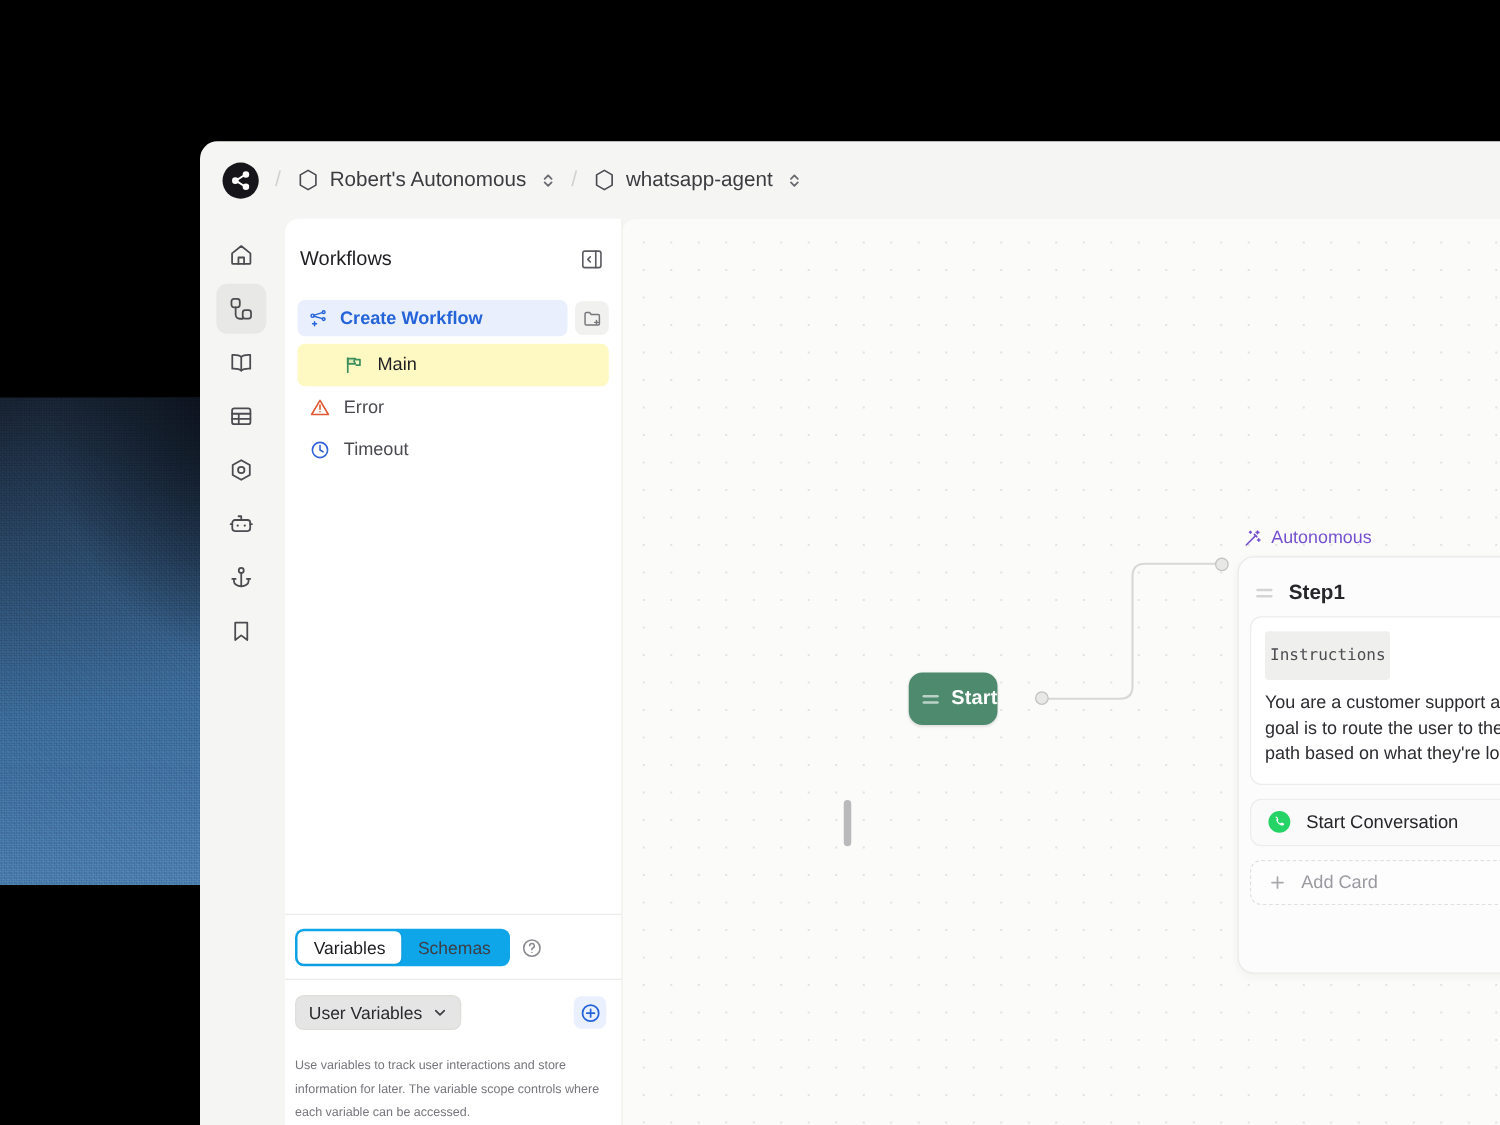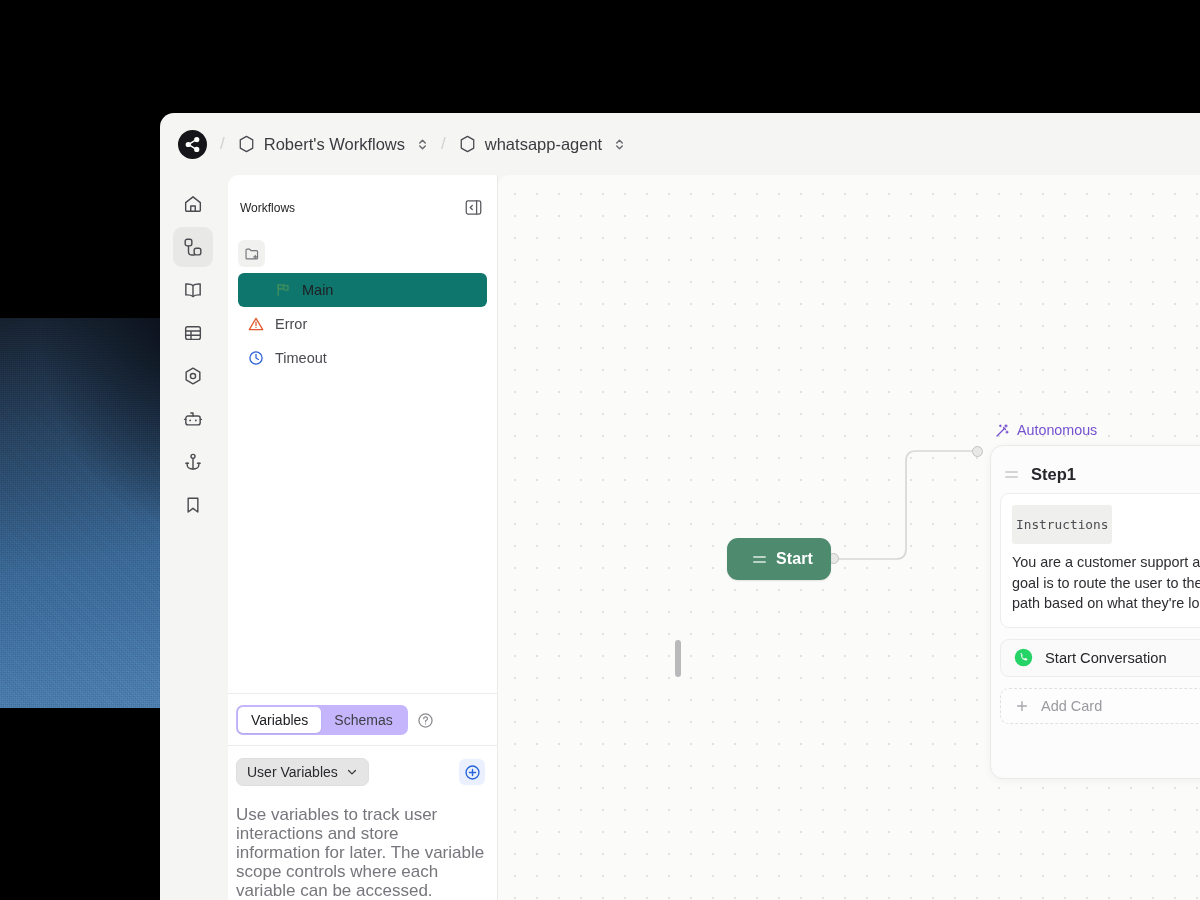--- a/index.html
+++ b/index.html
@@ -93,21 +93,21 @@
     background: #ffffff;
     border-top-left-radius: 11px;
     border-right: 1px solid #eaeae8;
     display: flex; flex-direction: column;
   }
   #panel-head {
     height: 65px; display: flex; align-items: center;
     justify-content: space-between;
     padding: 0 14px 0 12px;
   }
-  #panel-title { font-size: 12px; color: #1f1f23; font-weight: 400; }
+  #panel-title { font-size: 16px; color: #1f1f23; font-weight: 400; }
 
   #panel-body { flex: 1 1 auto; padding: 0 10px; overflow: hidden; }
 
   .create-row { display: flex; align-items: center; gap: 6px; margin-bottom: 6px; }
   #create-workflow {
     flex: 1 1 auto;
     display: flex; align-items: center; gap: 9px;
     height: 29px; padding: 0 9px;
     background: #e9effc; border-radius: 6px;
     color: #2563d9; font-size: 14.5px; font-weight: 600;
@@ -117,32 +117,32 @@
     background: #f1f1ef;
     display: flex; align-items: center; justify-content: center;
     color: #75757a;
   }
 
   .wf-item {
     display: flex; align-items: center; gap: 11px;
     height: 34px; padding: 0 9px; border-radius: 6px;
     font-size: 14.5px; color: #4a4a50;
   }
-  .wf-item.active { background: #0f766e; color: #1f1f23; font-weight: 500; padding-left: 36px; }
+  .wf-item.active { background: #fef9c3; color: #1f1f23; font-weight: 500; padding-left: 36px; }
   .wf-item .ic { flex: 0 0 auto; width: 17px; height: 17px; display:flex; align-items:center; justify-content:center;}
 
   
   #drawer { border-top: 1px solid #ececea; flex: 0 0 auto; }
   #drawer-tabs {
     display: flex; align-items: center; gap: 9px;
     padding: 11px 12px 10px 8px;
     border-bottom: 1px solid #ececea;
   }
   .segmented {
-    display: flex; background: #c4b5fd; border-radius: 7px; padding: 2px;
+    display: flex; background: #0ea5e9; border-radius: 7px; padding: 2px;
   }
   .seg-btn {
     padding: 5px 13px; font-size: 14px; color: #3e3e44; border-radius: 5px;
   }
   .seg-btn.active { background: #ffffff; color: #1c1c20; box-shadow: 0 1px 2px rgba(0,0,0,0.07); }
   #help-icon { color: #8b8b90; display: flex; align-items: center; }
 
   #drawer-body { padding: 12px 12px 0 8px; }
   #scope-row { display: flex; align-items: center; justify-content: space-between; }
   #scope-select {
@@ -151,21 +151,21 @@
     border: 1px solid #dededa; border-radius: 7px;
     background: #e5e5e5; font-size: 14px; color: #2a2a2e;
   }
   #add-variable-btn {
     width: 26px; height: 26px; border-radius: 6px;
     background: #eaf0fd; color: #2563d9;
     display: flex; align-items: center; justify-content: center;
   }
   #drawer-help {
     margin-top: 19px;
-    font-size: 17px; line-height: 19px; color: #76767c;
+    font-size: 10px; line-height: 19px; color: #76767c;
     max-width: 250px;
   }
 
   
   #canvas {
     position: absolute; left: 338px; top: 62px;
     width: calc(100% - 338px); height: calc(100% - 62px);
     background-color: #fbfbfa;
     background-image: radial-gradient(#e2e2de 1.05px, transparent 1.15px);
     background-size: 22px 22px;
@@ -178,25 +178,26 @@
     width: 6px; height: 37px; border-radius: 3px;
     background: #b9b9bb;
   }
 
   
   #edge { position: absolute; left: 0; top: 0; width: 100%; height: 100%; overflow: visible; }
 
   
   #start-node {
     position: absolute; left: 229px; top: 363px;
-    width: 104px; height: 42px; border-radius: 11px;
+    width: 71px; height: 42px; border-radius: 11px;
     background: #4d8a6e;
     display: flex; align-items: center; gap: 10px;
     padding-left: 26px;
     box-shadow: 0 1px 2px rgba(0,0,0,0.10);
+    justify-content: flex-end;
   }
   #start-label { color: #ffffff; font-size: 16px; font-weight: 700; letter-spacing: .1px; }
   .grip { display: flex; flex-direction: column; gap: 3px; }
   .grip i { display: block; width: 13px; height: 2px; border-radius: 1px; background: rgba(255,255,255,0.62); }
   .grip.dark i { background: #d4d4d4; }
 
   
   #autonomous-badge {
     position: absolute; left: 497px; top: 247px;
     display: flex; align-items: center; gap: 7px;
@@ -269,21 +270,21 @@
             <line x1="8.3" y1="13.2" x2="15.7" y2="17.8"></line>
         </svg>
       </div>
 
       <span class="bc-sep">/</span>
 
       <div class="bc-item">
         <svg class="hex" width="17" height="18" viewBox="0 0 20 22" fill="none" stroke="#4a4a50" stroke-width="1.6">
           <path d="M10 1.6 17.6 6v10L10 20.4 2.4 16V6z" stroke-linejoin="round"></path>
         </svg>
-        <span>Robert's Workflows</span>
+        <span>Robert's Autonomous</span>
         <svg class="bc-chev" width="11" height="13" viewBox="0 0 12 14" fill="none" stroke="#6a6a70" stroke-width="1.6" stroke-linecap="round" stroke-linejoin="round">
           <path d="M3 5.4 6 2.4l3 3"></path>
             <path d="M3 8.6 6 11.6l3-3"></path>
         </svg>
       </div>
 
       <span class="bc-sep">/</span>
 
       <div class="bc-item">
         <svg class="hex" width="17" height="18" viewBox="0 0 20 22" fill="none" stroke="#4a4a50" stroke-width="1.6">
@@ -370,20 +371,30 @@
             <rect x="2.6" y="3.4" width="16.8" height="15.2" rx="2"></rect>
             <path d="M14.6 3.4v15.2"></path>
               <path d="M9.6 8.6 7.2 11l2.4 2.4"></path>
           </svg>
         </span>
       </div>
 
       <div id="panel-body">
 
         <div class="create-row">
+          <div id="create-workflow">
+            <svg width="16" height="16" viewBox="0 0 22 22" fill="none" stroke="#2563d9" stroke-width="1.6" stroke-linecap="round" stroke-linejoin="round">
+              <circle cx="4.2" cy="7.6" r="1.7"></circle>
+                <circle cx="16.4" cy="3.8" r="1.5"></circle>
+                <circle cx="16.4" cy="11.4" r="1.5"></circle>
+              <path d="M5.9 7 14.9 4.3M5.9 8.3l9 2.6"></path>
+              <path d="M6.4 14.2v4.4M4.2 16.4h4.4"></path>
+            </svg>
+            <span>Create Workflow</span>
+          </div>
           <div id="new-folder-btn">
             <svg width="16" height="16" viewBox="0 0 22 22" fill="none" stroke="currentColor" stroke-width="1.6" stroke-linecap="round" stroke-linejoin="round">
               <path d="M2.8 5.6a1.4 1.4 0 0 1 1.4-1.4h3.6l1.8 2.2h7.6a1.4 1.4 0 0 1 1.4 1.4v8.6a1.4 1.4 0 0 1-1.4 1.4H4.2a1.4 1.4 0 0 1-1.4-1.4z"></path>
               <path d="M15.4 13v4M13.4 15h4"></path>
             </svg>
           </div>
         </div>
 
         <div class="wf-item active">
           <span class="ic">

